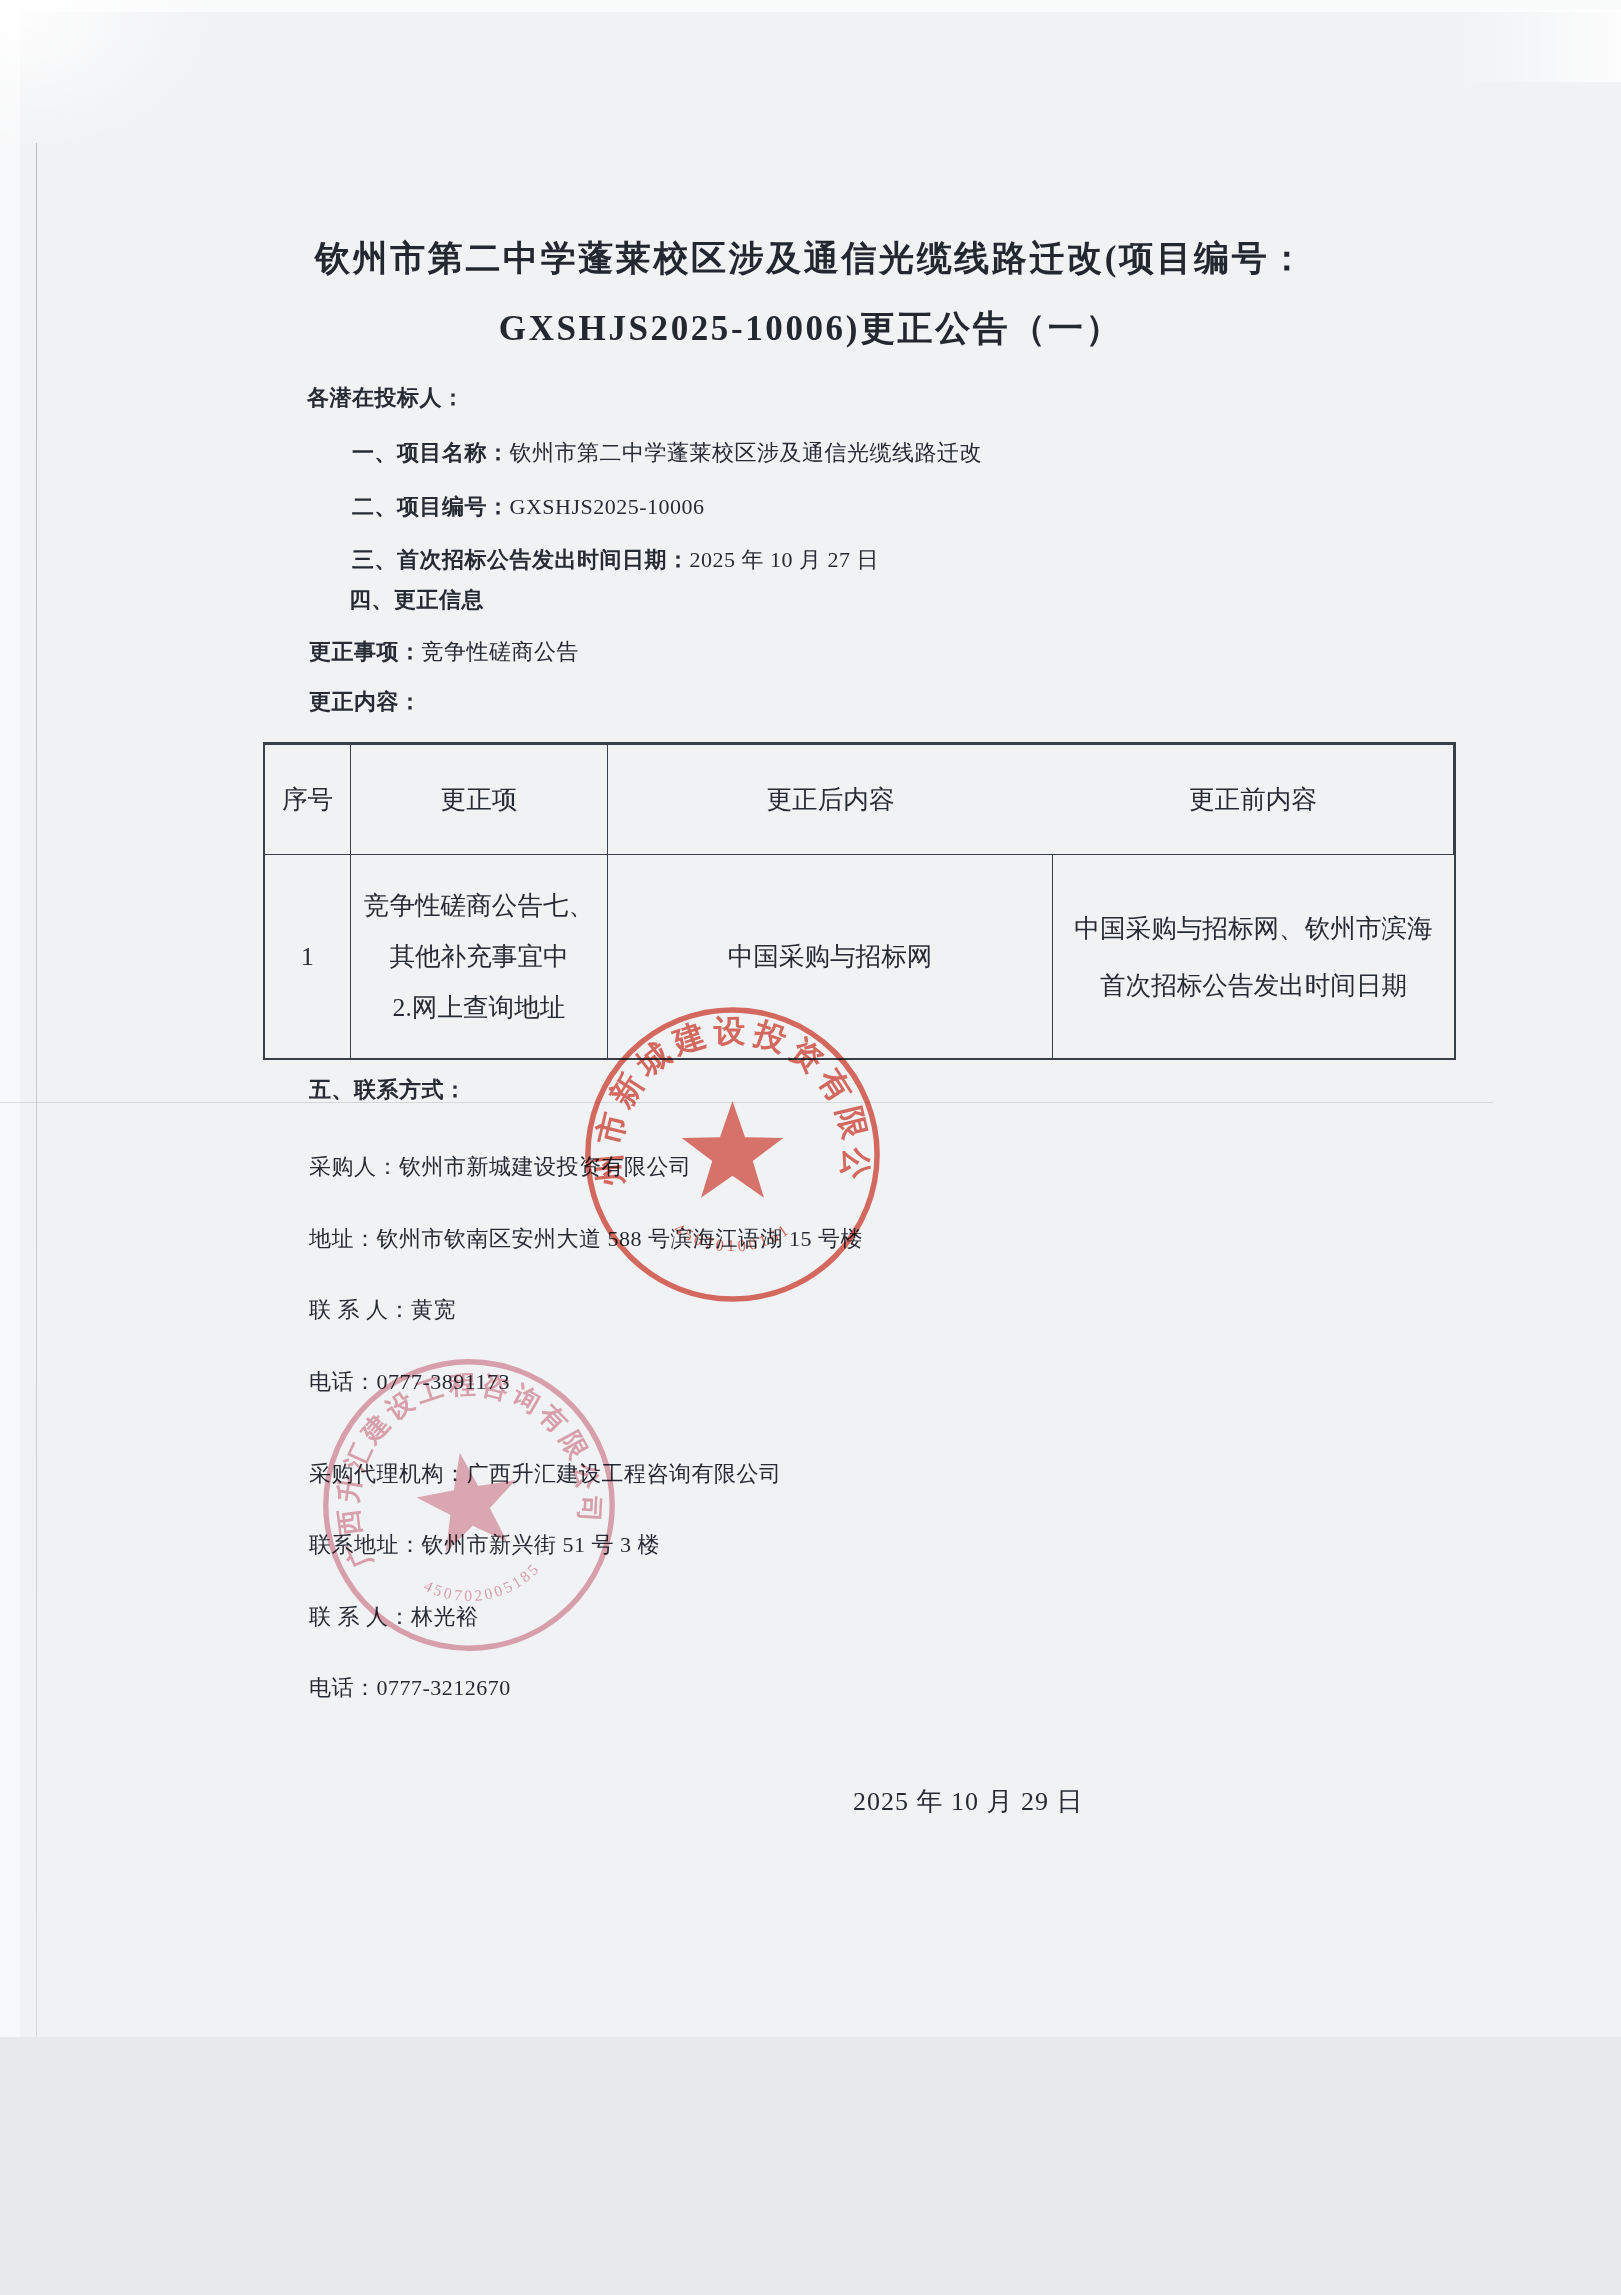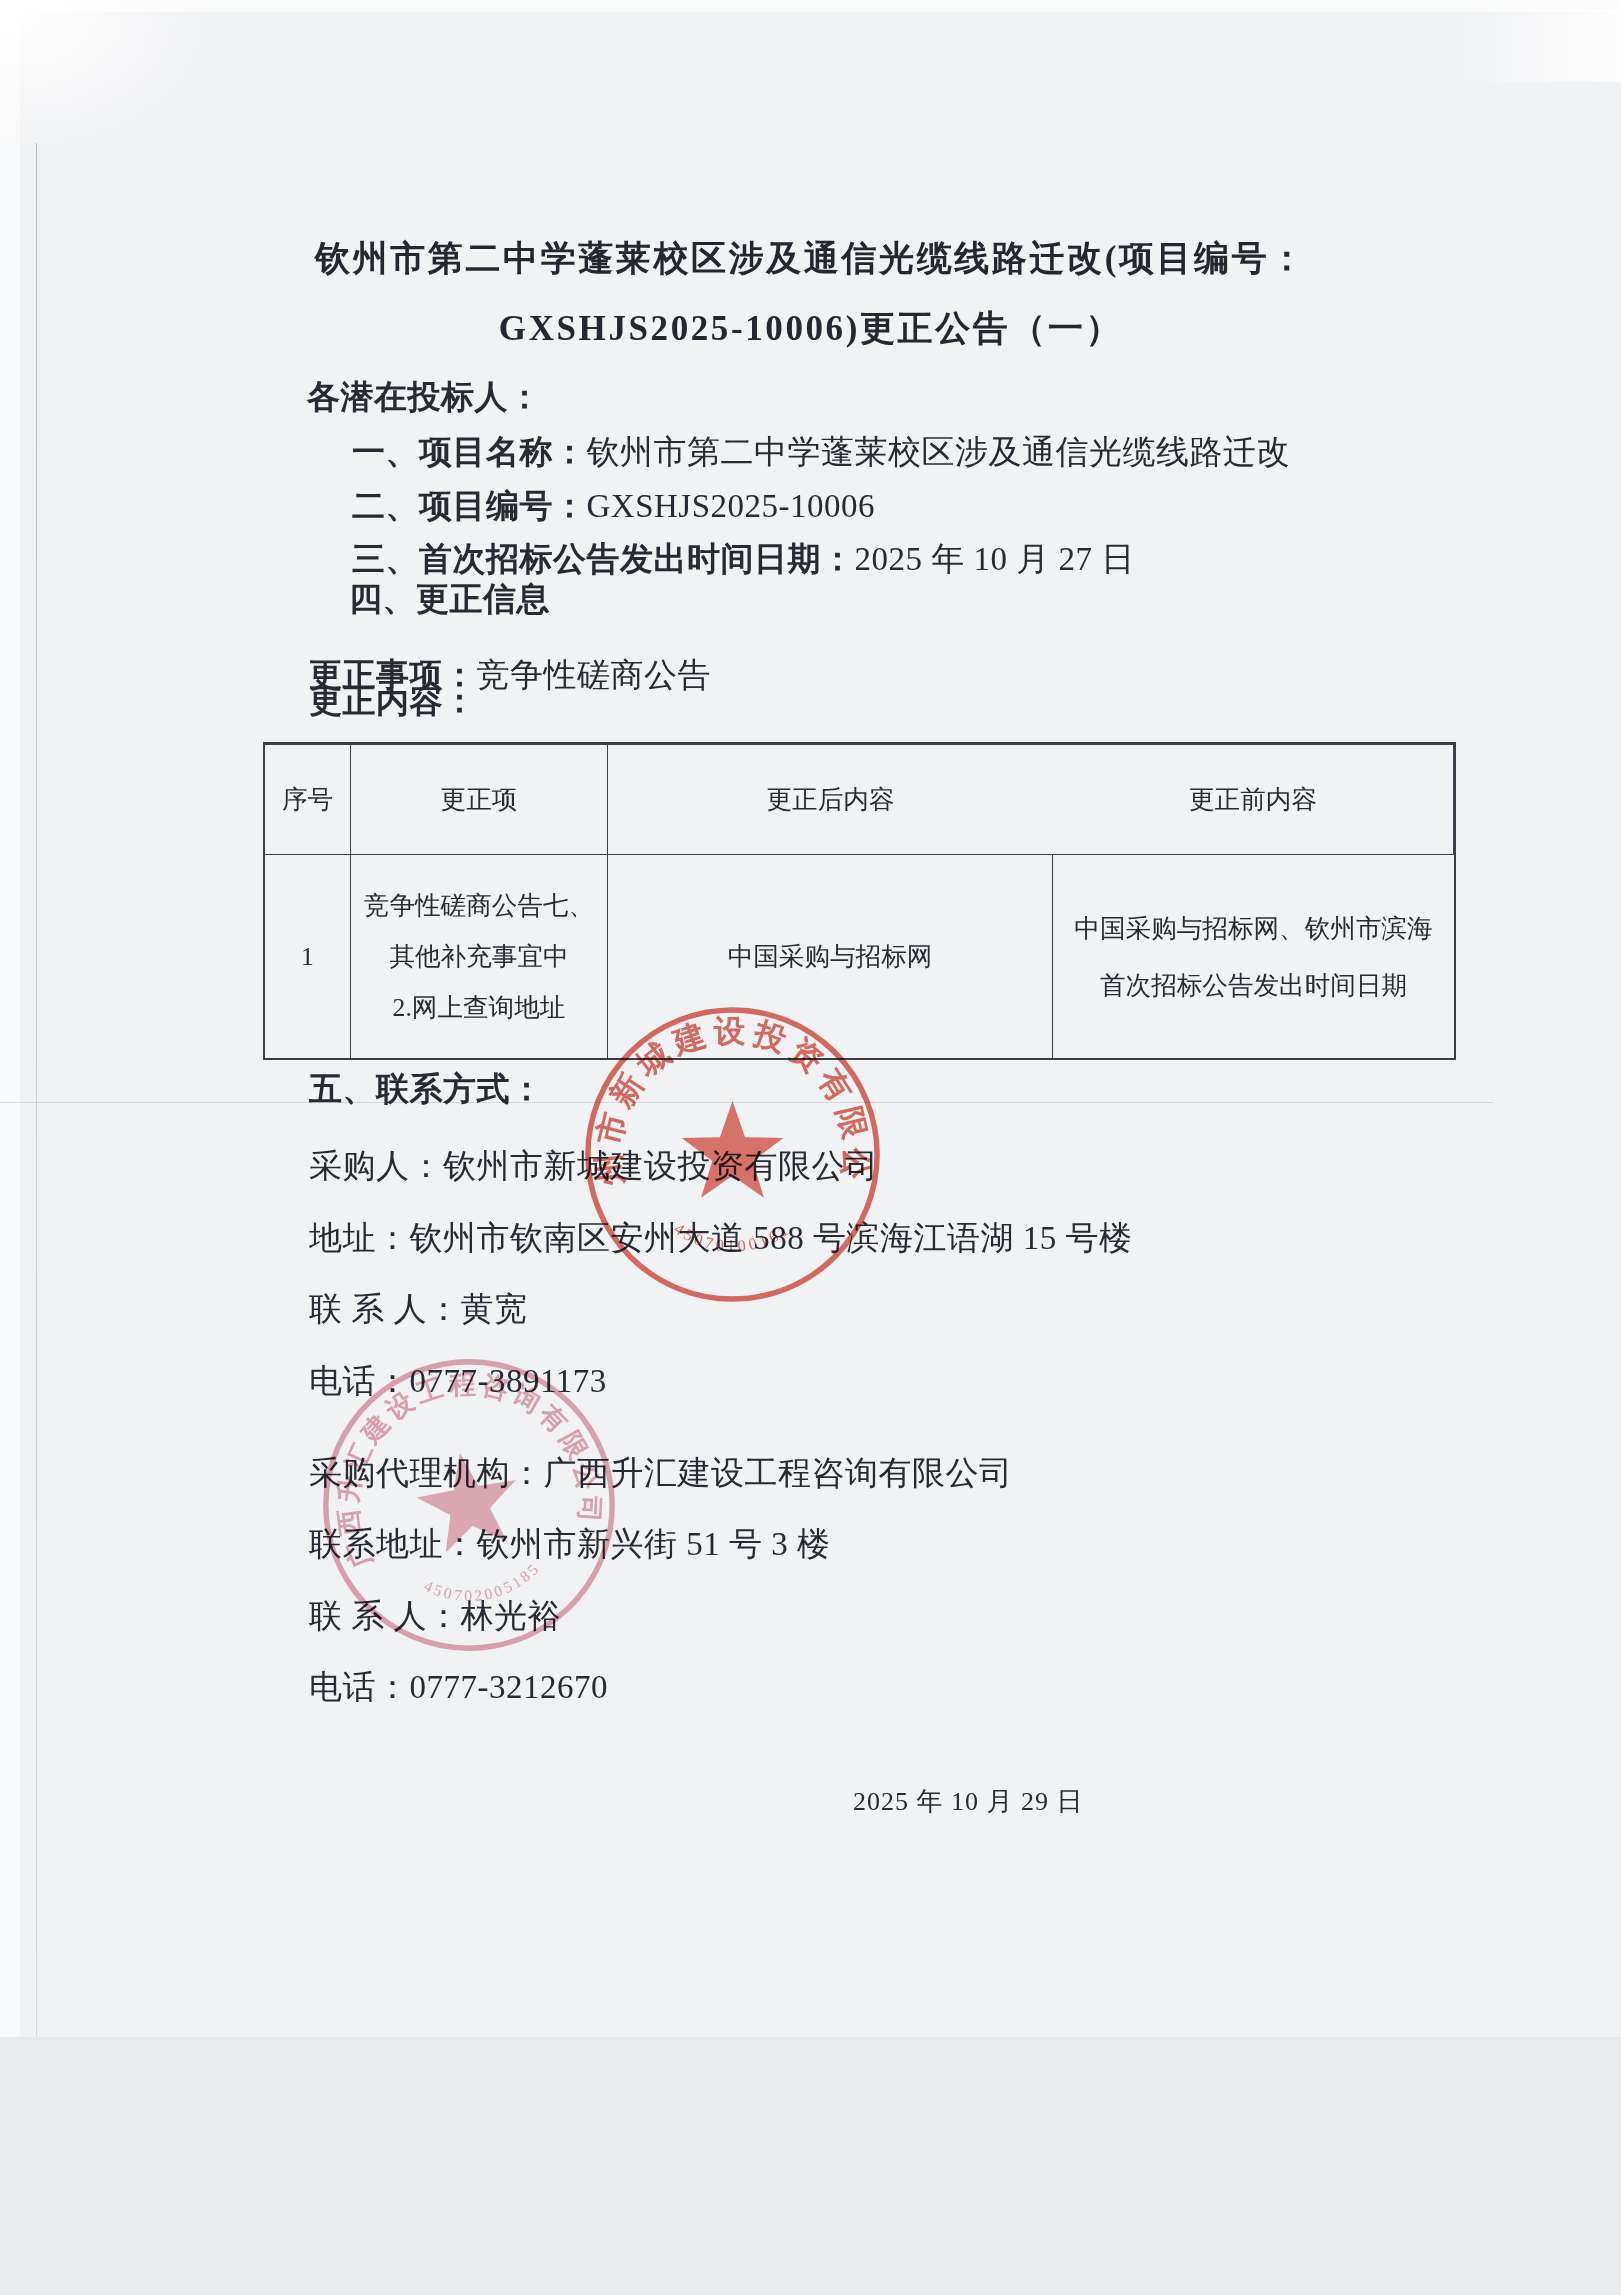--- a/index.html
+++ b/index.html
@@ -17,21 +17,21 @@
   .patch-tr{position:absolute;left:1457px;top:10.2px;width:165px;height:72px;
     background:linear-gradient(to left, rgba(255,255,255,.85), rgba(255,255,255,0));}
   .strip-top{position:absolute;left:0;top:0;width:100%;height:12.3px;background:rgba(255,255,255,.65);}
   .strip-left{position:absolute;left:0;top:0;width:20.4px;height:100%;background:rgba(255,255,255,.5);}
   .edge-line-v{position:absolute;left:36px;top:143px;width:1px;height:2152px;
     background:linear-gradient(to bottom, rgba(140,148,158,.55), rgba(140,148,158,.25));}
   .faint-line-h{position:absolute;left:0;top:1102px;width:1493px;height:1px;background:rgba(178,184,192,.45);}
   .smudge-bottom{position:absolute;left:61px;top:2210px;width:951px;height:3.6px;border-radius:2px;
     background:linear-gradient(to right, rgba(70,76,86,.55), rgba(70,76,86,.35) 55%, rgba(70,76,86,0));}
   
-  .t-line{position:absolute;white-space:nowrap;font-size:33px;line-height:33px;letter-spacing:0.5px;}
+  .t-line{position:absolute;white-space:nowrap;font-size:22px;line-height:33px;letter-spacing:0.5px;}
   .bold{font-weight:700;}
   .title{position:absolute;left:0;width:100%;text-align:center;font-size:35px;line-height:39px;
     font-weight:700;letter-spacing:2.6px;color:#232830;}
   .date-line{position:absolute;font-size:26px;line-height:33px;letter-spacing:1px;}
   
   .ctable{position:absolute;left:263px;top:742px;
     border:2px solid #383f47;border-top-width:3.6px;
     display:grid;grid-template-columns:86px 257px 445px 401px;grid-template-rows:110px 203px;
     background:transparent;}
   .cell{border-right:1.5px solid #383f47;border-bottom:1.5px solid #383f47;
@@ -71,21 +71,21 @@
   <div class="t-line" style="left:352px;top:490px;">
     <span class="bold">二、项目编号：</span><span>GXSHJS2025-10006</span>
   </div>
   <div class="t-line" style="left:352px;top:543px;">
     <span class="bold">三、首次招标公告发出时间日期：</span><span>2025 年 10 月 27 日</span>
   </div>
   <div class="t-line" style="left:349px;top:583px;">
     <span class="bold">四、更正信息</span>
   </div>
 
-  <div class="t-line" style="left:309px;top:659px;">
+  <div class="t-line" style="left:309px;top:635px;">
     <span class="bold">更正事项：</span><span>竞争性磋商公告</span>
   </div>
   <div class="t-line bold" style="left:309px;top:685px;">更正内容：</div>
 
   <div class="ctable">
     <div class="cell">序号</div>
     <div class="cell">更正项</div>
     <div class="cell last-col">更正后内容</div>
     <div class="cell">更正前内容</div>
 

